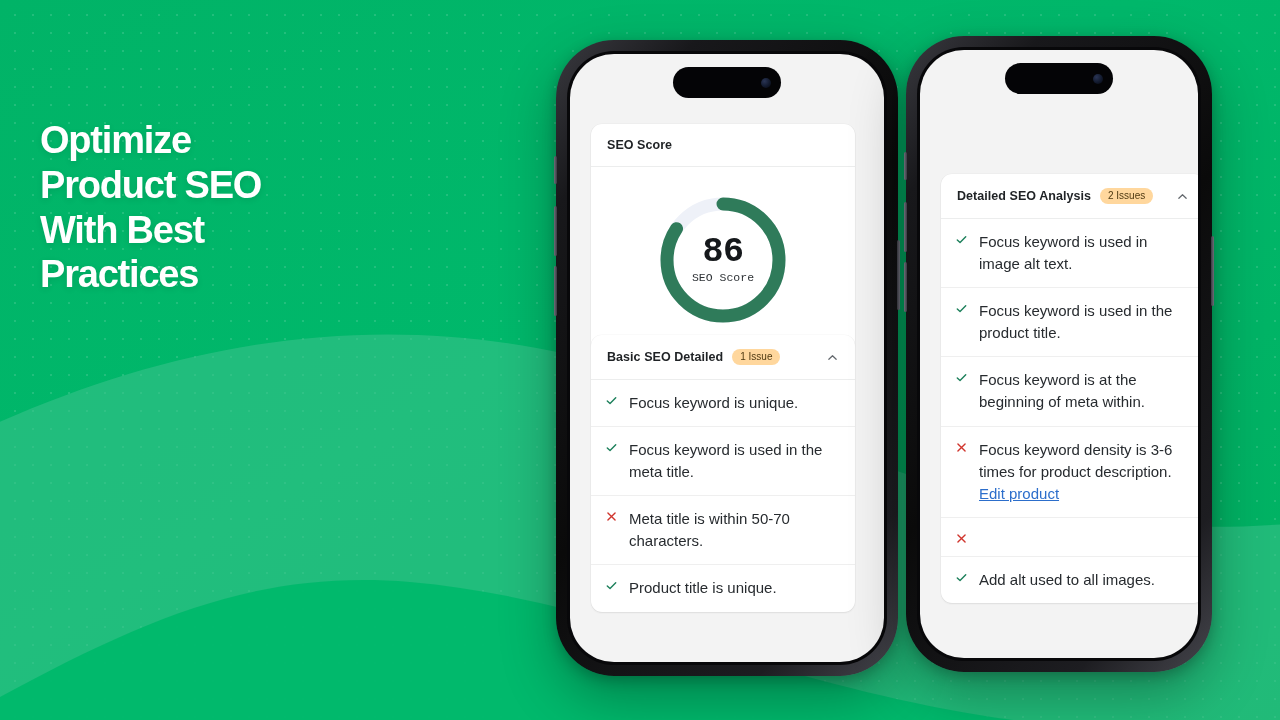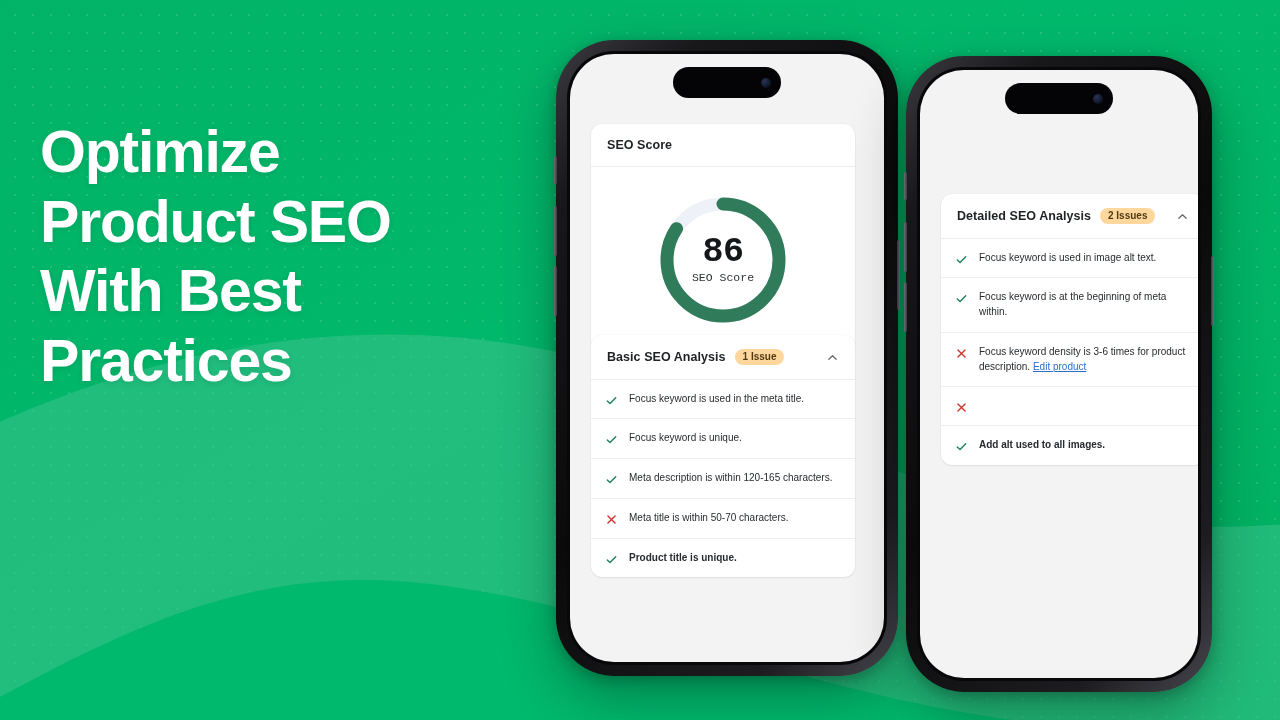--- a/index.html
+++ b/index.html
@@ -28,21 +28,21 @@
     width:1420px; height:520px;
     pointer-events:none;
   }
 
   
   .headline {
     position:absolute;
     left:40px; top:118px;
     width:430px;
     color:#ffffff;
-    font-size:59px;
+    font-size:38px;
     font-weight:bold;
     line-height:1.18;
     letter-spacing:-1.2px;
     text-shadow:0 2px 6px rgba(0,0,0,.10);
     white-space:pre-line;
   }
 
   
   .phone {
     position:absolute;
@@ -83,39 +83,39 @@
     position:absolute;
     width:3px;
     background:linear-gradient(90deg,#6d6d78,#3a3a42);
     border-radius:2px;
   }
   .side-btn.right { background:linear-gradient(90deg,#3a3a42,#6d6d78); }
 
   
   #phone-one { left:556px; top:40px; width:342px; height:636px; }
   
-  #phone-two { left:906px; top:56px; width:306px; height:636px; }
+  #phone-two { left:906px; top:36px; width:306px; height:636px; }
 
   
   .card {
     background:#ffffff;
     border-radius:11px;
     box-shadow:0 1px 2px rgba(0,0,0,.07), 0 0 0 .5px rgba(0,0,0,.04);
     overflow:hidden;
   }
   .card-header {
     display:flex; align-items:center; gap:9px;
     padding:14px 16px;
     border-bottom:1px solid #eceded;
   }
   .card-title {
     font-size:12.5px; font-weight:bold; color:#1f2225; letter-spacing:.05px;
   }
   .badge {
-    font-size:10px; font-weight:bold; color:#4f3a12;
+    font-size:10px; font-weight:normal; color:#4f3a12;
     background:#ffd79d;
     border-radius:9px;
     padding:2.5px 8px 3px;
     line-height:1;
     white-space:nowrap;
   }
   .chev {
     margin-left:auto;
     width:13px; height:13px;
     color:#64696e;
@@ -140,24 +140,24 @@
 
   
   #basic-card { position:absolute; left:21px; top:281px; width:264px; }
   #detailed-card { position:absolute; left:21px; top:124px; width:264px; }
 
   .check-row {
     display:flex; align-items:flex-start; gap:11px;
     padding:12px 16px 12px 14px;
     border-bottom:1px solid #efefef;
   }
-  .check-row:last-child { border-bottom:none;font-weight:bold; }
+  .check-row:last-child { border-bottom:none; }
   .check-icon { flex:0 0 auto; width:13px; height:13px; margin-top:1px; }
   .check-text {
-    font-size:10px; line-height:1.48; color:#272b2f;
+    font-size:15px; line-height:1.48; color:#272b2f;
   }
   .check-text a {
     color:#2c6ecb; text-decoration:underline;
   }
 </style>
 </head>
 <body>
 
 <div class="bg">
   <div class="bg-dots"></div>
@@ -198,46 +198,40 @@
             <div class="ring-center">
               <div class="ring-value">86</div>
               <div class="ring-label">SEO Score</div>
             </div>
           </div>
         </div>
       </div>
 
       <div class="card" id="basic-card">
         <div class="card-header">
-          <span class="card-title">Basic SEO Analysis</span>
+          <span class="card-title">Basic SEO Detailed</span>
           <span class="badge">1 Issue</span>
           <span class="chev">
             <svg viewBox="0 0 16 16" width="13" height="13">
                 <path d="M3.5 10.2 8 5.8l4.5 4.4" fill="none" stroke="currentColor" stroke-width="1.5" stroke-linecap="round" stroke-linejoin="round"></path>
               </svg>
           </span>
         </div>
         <div id="basic-list">
             <div class="check-row">
               <span class="check-icon"><svg viewBox="0 0 16 16" width="13" height="13">
                   <path d="M2.8 8.6 6.2 11.8 13.2 4.6" fill="none" stroke="#1b7f5a" stroke-width="1.7" stroke-linecap="round" stroke-linejoin="round"></path>
                 </svg></span>
+              <span class="check-text">Focus keyword is unique.</span>
+            </div>
+            <div class="check-row">
+              <span class="check-icon"><svg viewBox="0 0 16 16" width="13" height="13">
+                  <path d="M2.8 8.6 6.2 11.8 13.2 4.6" fill="none" stroke="#1b7f5a" stroke-width="1.7" stroke-linecap="round" stroke-linejoin="round"></path>
+                </svg></span>
               <span class="check-text">Focus keyword is used in the meta title.</span>
-            </div>
-            <div class="check-row">
-              <span class="check-icon"><svg viewBox="0 0 16 16" width="13" height="13">
-                  <path d="M2.8 8.6 6.2 11.8 13.2 4.6" fill="none" stroke="#1b7f5a" stroke-width="1.7" stroke-linecap="round" stroke-linejoin="round"></path>
-                </svg></span>
-              <span class="check-text">Focus keyword is unique.</span>
-            </div>
-            <div class="check-row">
-              <span class="check-icon"><svg viewBox="0 0 16 16" width="13" height="13">
-                  <path d="M2.8 8.6 6.2 11.8 13.2 4.6" fill="none" stroke="#1b7f5a" stroke-width="1.7" stroke-linecap="round" stroke-linejoin="round"></path>
-                </svg></span>
-              <span class="check-text">Meta description is within 120-165 characters.</span>
             </div>
             <div class="check-row">
               <span class="check-icon"><svg viewBox="0 0 16 16" width="13" height="13">
                   <path d="M3.6 3.6 12.4 12.4 M12.4 3.6 3.6 12.4" fill="none" stroke="#d0342c" stroke-width="1.7" stroke-linecap="round"></path>
                 </svg></span>
               <span class="check-text">Meta title is within 50-70 characters.</span>
             </div>
             <div class="check-row">
               <span class="check-icon"><svg viewBox="0 0 16 16" width="13" height="13">
                   <path d="M2.8 8.6 6.2 11.8 13.2 4.6" fill="none" stroke="#1b7f5a" stroke-width="1.7" stroke-linecap="round" stroke-linejoin="round"></path>
@@ -278,20 +272,26 @@
             <div class="check-row">
               <span class="check-icon"><svg viewBox="0 0 16 16" width="13" height="13">
                   <path d="M2.8 8.6 6.2 11.8 13.2 4.6" fill="none" stroke="#1b7f5a" stroke-width="1.7" stroke-linecap="round" stroke-linejoin="round"></path>
                 </svg></span>
               <span class="check-text">Focus keyword is used in image alt text.</span>
             </div>
             <div class="check-row">
               <span class="check-icon"><svg viewBox="0 0 16 16" width="13" height="13">
                   <path d="M2.8 8.6 6.2 11.8 13.2 4.6" fill="none" stroke="#1b7f5a" stroke-width="1.7" stroke-linecap="round" stroke-linejoin="round"></path>
                 </svg></span>
+              <span class="check-text">Focus keyword is used in the product title.</span>
+            </div>
+            <div class="check-row">
+              <span class="check-icon"><svg viewBox="0 0 16 16" width="13" height="13">
+                  <path d="M2.8 8.6 6.2 11.8 13.2 4.6" fill="none" stroke="#1b7f5a" stroke-width="1.7" stroke-linecap="round" stroke-linejoin="round"></path>
+                </svg></span>
               <span class="check-text">Focus keyword is at the beginning of meta within.</span>
             </div>
             <div class="check-row">
               <span class="check-icon"><svg viewBox="0 0 16 16" width="13" height="13">
                   <path d="M3.6 3.6 12.4 12.4 M12.4 3.6 3.6 12.4" fill="none" stroke="#d0342c" stroke-width="1.7" stroke-linecap="round"></path>
                 </svg></span>
               <span class="check-text">Focus keyword density is 3-6 times for product description. <a href="#">Edit product</a></span>
             </div>
             <div class="check-row">
               <span class="check-icon"><svg viewBox="0 0 16 16" width="13" height="13">

